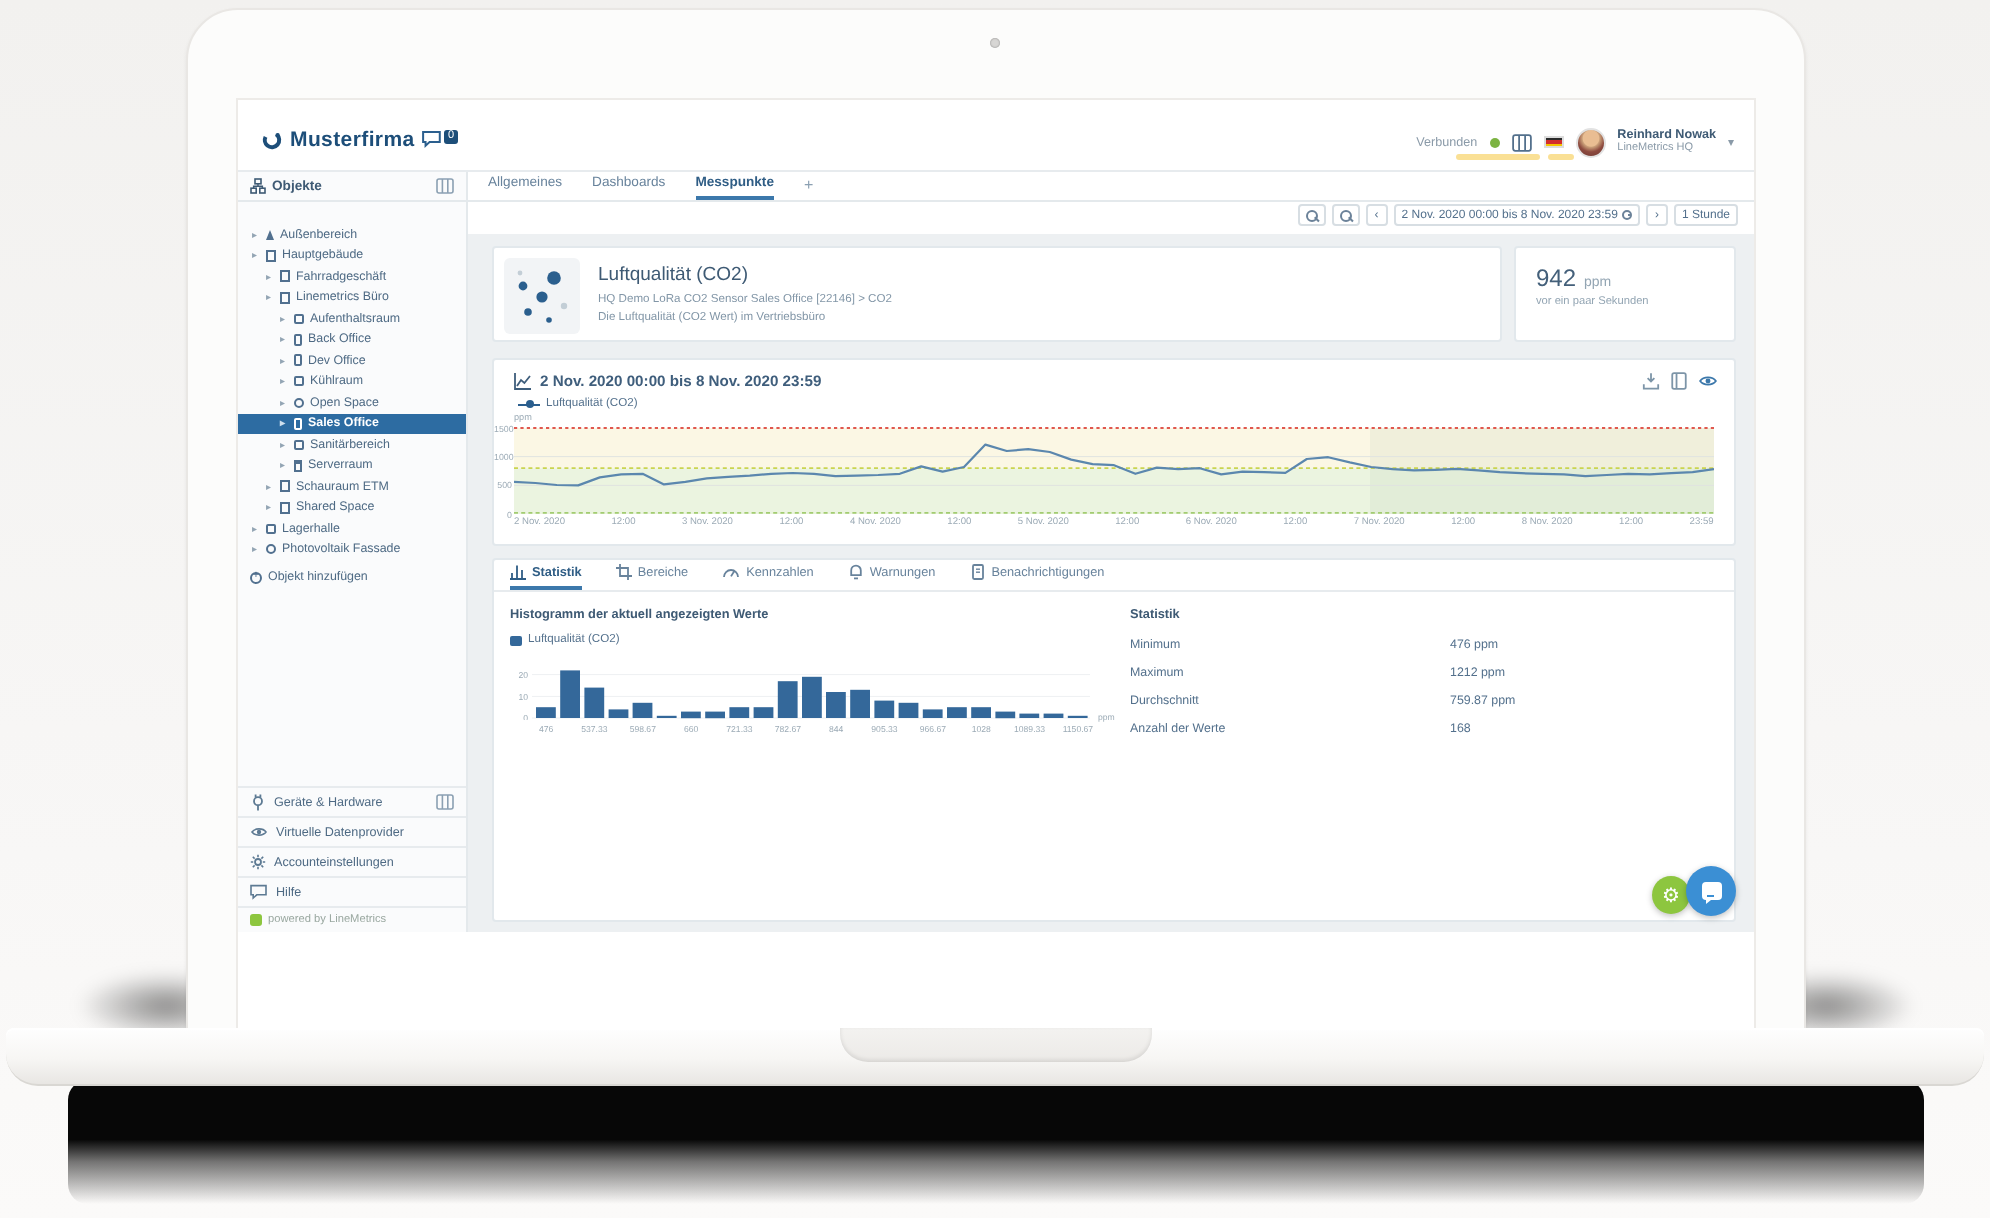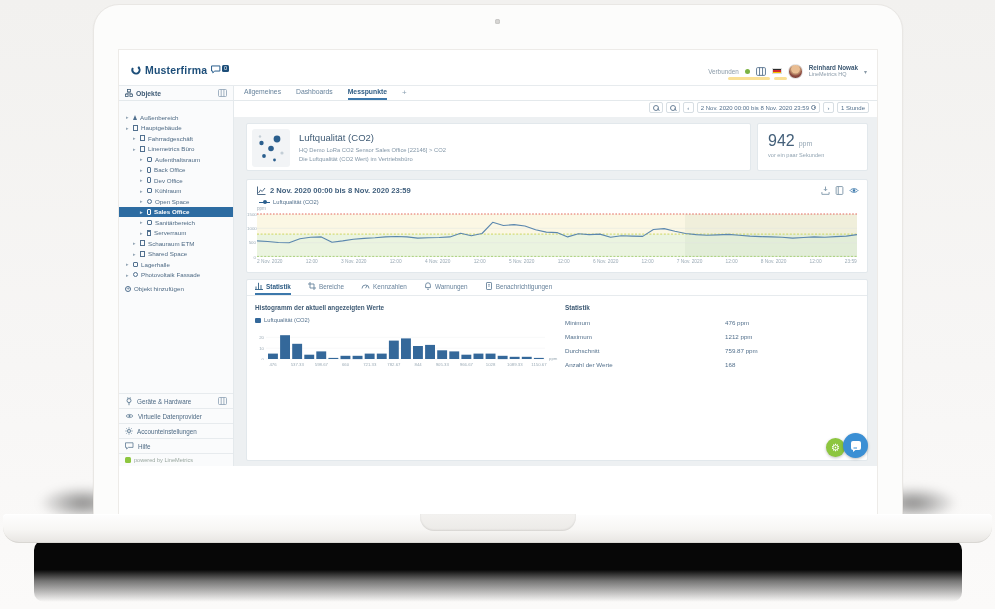--- a/index.html
+++ b/index.html
@@ -117,21 +117,21 @@
   .clockico { width:5px; height:5px; border:1px solid #6b8299; border-radius:50%; position:relative; }
   .clockico::after { content:""; position:absolute; left:1.8px; top:.6px; width:1px; height:1.6px; background:#6b8299; }
 
   .content { position:absolute; left:0; right:0; top:31px; bottom:0; background:#edf0f2; }
   .card { position:absolute; background:#fff; border:1px solid #e2e8ec; border-radius:2px; }
   .card1 { left:12px; top:6px; width:505px; height:48px; padding:5px; display:flex; gap:9px; }
   .tile { width:38px; height:38px; background:#f2f4f6; border-radius:3px; flex:0 0 auto; }
   .c1-title { font-size:9.5px; color:#3e5a74; margin:3px 0 3px; }
   .c1-line { font-size:5.8px; color:#8296a7; line-height:1.55; }
   .card2 { left:523px; top:6px; width:111px; height:48px; padding:8px 10px; }
-  .big-val { font-size:16px; font-weight:300; color:#44607a; }
+  .big-val { font-size:12px; font-weight:300; color:#44607a; }
   .big-unit { font-size:7px; color:#93a5b3; margin-left:2px; }
   .val-sub { font-size:5.6px; color:#93a5b3; margin-top:2px; }
 
   .card3 { left:12px; top:62px; width:622px; height:94px; }
   .c3-head { position:absolute; left:10px; top:6px; display:flex; gap:4px; align-items:center;
              font-size:7.6px; font-weight:bold; color:#3f5e7c; }
   .c3-icons { position:absolute; right:8px; top:6px; display:flex; gap:5px; align-items:center; }
   .legend { position:absolute; left:12px; top:19px; display:flex; gap:3px; align-items:center;
             font-size:5.8px; color:#53708c; }
   .leg-mark { width:11px; height:5px; position:relative; }

